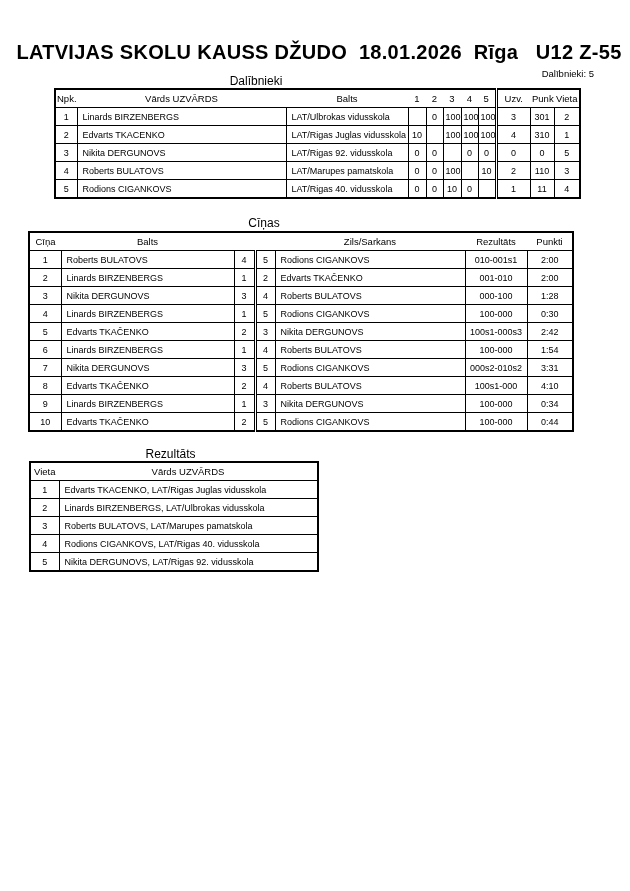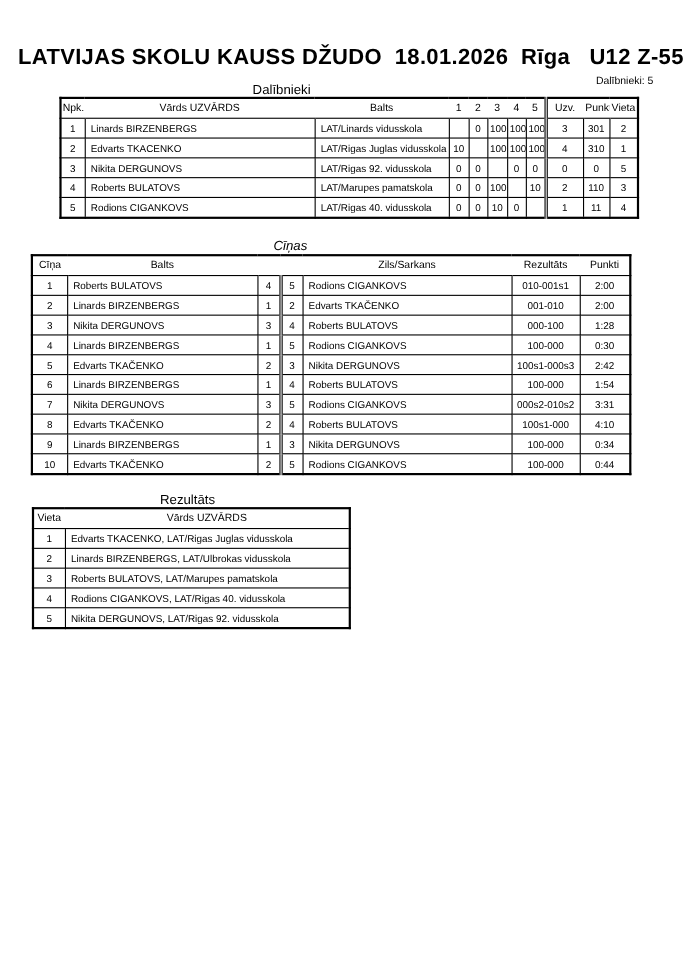--- a/index.html
+++ b/index.html
@@ -7,21 +7,21 @@
     width:630px;height:891px;position:relative;overflow:hidden;
     font-family:"Liberation Sans",sans-serif;color:#000;
   }
   .title{
     position:absolute;top:41px;left:8px;width:622px;
     font-size:20px;font-weight:bold;letter-spacing:.3px;white-space:pre;text-align:center;
   }
   .count-label{position:absolute;top:68px;right:36px;font-size:9.5px;padding-left:35px;}
   .caption{position:absolute;font-size:12px;text-align:center;}
   #cap-participants{top:74px;left:0;width:512px;}
-  #cap-fights{top:216px;left:0;width:528px;font-style:italic;}
+  #cap-fights{top:216px;left:0;width:528px;}
   #cap-results{top:447px;left:0;width:341px;}
   table{
     position:absolute;border-collapse:collapse;table-layout:fixed;
     border:2px solid #000;background:#fff;
   }
   #participants-table{left:40px;top:88px;width:525px;margin-left:14px;}
   #fights-table{left:28px;top:231px;width:544px;}
   #results-table{left:29px;top:461px;width:288px;}
   td{
     border:1px solid #000;height:17px;font-size:9px;
@@ -64,21 +64,21 @@
     <td class="c">3</td>
     <td class="c">4</td>
     <td class="c">5</td>
     <td class="c dbl">Uzv.</td>
     <td class="c">Punkti</td>
     <td class="c">Vieta</td>
   </tr>
   <tr>
     <td class="c">1</td>
     <td class="l">Linards BIRZENBERGS</td>
-    <td class="l">LAT/Linards vidusskola</td>
+    <td class="l">LAT/Ulbrokas vidusskola</td>
     <td class="c"></td>
     <td class="c">0</td>
     <td class="c">100</td>
     <td class="c">100</td>
     <td class="c">100</td>
     <td class="c dbl">3</td>
     <td class="c">301</td>
     <td class="c">2</td>
   </tr>
   <tr>

